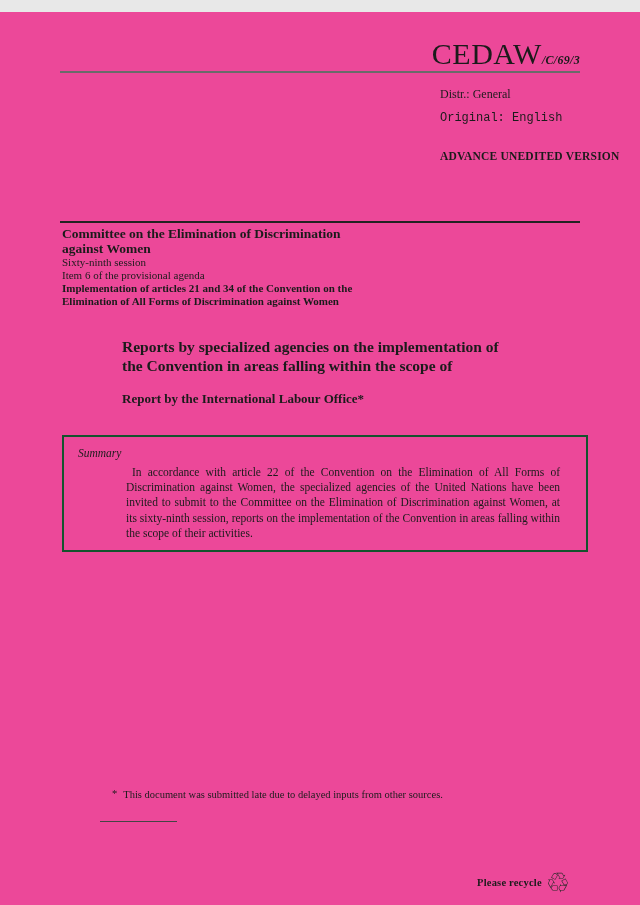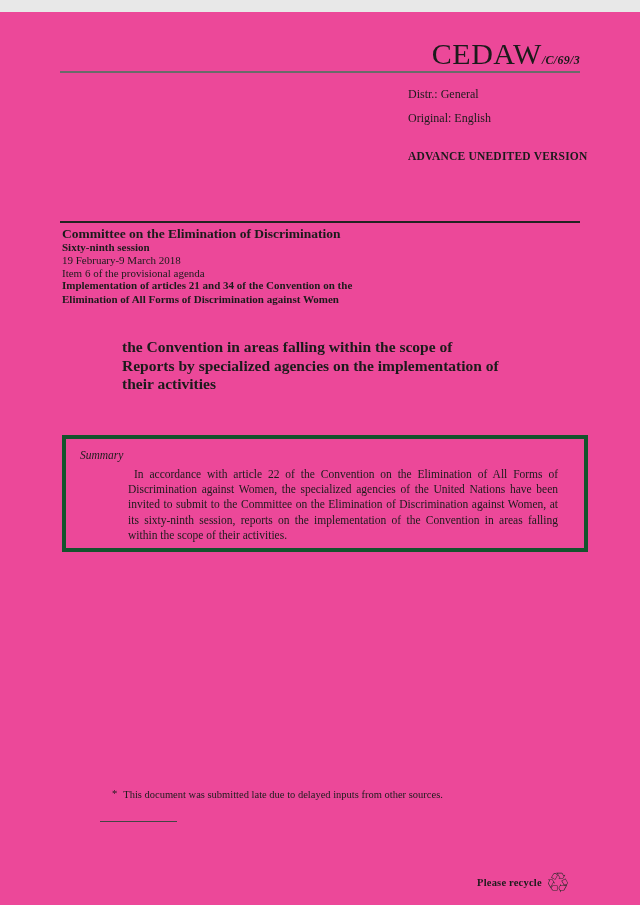--- a/index.html
+++ b/index.html
@@ -44,26 +44,26 @@
     left: 60px;
     width: 520px;
     height: 2px;
     background: #6a6a6a;
   }
 
   
   .distr-block {
     position: absolute;
     top: 76px;
-    left: 408px;
+    left: 440px;
     font-size: 12px;
     line-height: 13.5px;
   }
   .distr-line { white-space: nowrap; }
-  .original-line { margin-top: 10px; white-space: nowrap; }
+  .original-line { margin-top: 10px; white-space: nowrap; font-family: Liberation Mono, monospace; }
   .advance-line {
     margin-top: 25px;
     font-weight: bold;
     font-size: 11.5px;
     letter-spacing: 0.2px;
     white-space: nowrap;
   }
 
   
   .committee-rule {
@@ -82,21 +82,21 @@
   }
   .committee-name {
     font-weight: bold;
     font-size: 13.5px;
     line-height: 15px;
   }
   .session-small {
     font-size: 11px;
     line-height: 12.8px;
   }
-  .session-small.bold { font-weight: bold; }
+  .session-small.bold { font-weight: normal; }
   .agenda-title {
     font-weight: bold;
     font-size: 11px;
     line-height: 13.2px;
   }
 
   
   .title-block {
     position: absolute;
     top: 326px;
@@ -114,21 +114,21 @@
     margin-top: 16px;
   }
 
   
   .summary-box {
     position: absolute;
     top: 423px;
     left: 62px;
     width: 526px;
     height: 117px;
-    border: 4px solid #14532d;
+    border: 2px solid #14532d;
     box-sizing: border-box;
   }
   .summary-label {
     font-style: italic;
     font-size: 11.5px;
     margin: 10px 0 0 14px;
   }
   .summary-text {
     margin: 6px 26px 0 62px;
     font-size: 11.5px;
@@ -195,36 +195,36 @@
   <div class="distr-block">
     <div class="distr-line">Distr.: General</div>
     <div class="original-line">Original: English</div>
     <div class="advance-line">ADVANCE UNEDITED VERSION</div>
   </div>
 
   <div class="committee-rule"></div>
   <div class="session-block">
     <div class="committee-name">
       <div>Committee on the Elimination of Discrimination</div>
+      <div>against Women</div>
     </div>
     <div class="session-small bold">Sixty-ninth session</div>
-    <div class="session-small">19 February-9 March 2018</div>
     <div class="session-small">Item 6 of the provisional agenda</div>
     <div class="agenda-title">
       <div>Implementation of articles 21 and 34 of the Convention on the</div>
       <div>Elimination of All Forms of Discrimination against Women</div>
     </div>
   </div>
 
   <div class="title-block">
     <div class="doc-title">
+      <div>Reports by specialized agencies on the implementation of</div>
       <div>the Convention in areas falling within the scope of</div>
-      <div>Reports by specialized agencies on the implementation of</div>
-      <div>their activities</div>
     </div>
+    <div class="doc-subtitle">Report by the International Labour Office*</div>
   </div>
 
   <div class="summary-box">
     <div class="summary-label">Summary</div>
     <div class="summary-text">In accordance with article 22 of the Convention on the Elimination of All Forms of Discrimination against Women, the specialized agencies of the United Nations have been invited to submit to the Committee on the Elimination of Discrimination against Women, at its sixty-ninth session, reports on the implementation of the Convention in areas falling within the scope of their activities.</div>
   </div>
 
   <div class="footnote-rule"></div>
   <div class="footnote">
     <span class="footnote-marker">*</span><span>This document was submitted late due to delayed inputs from other sources.</span>

